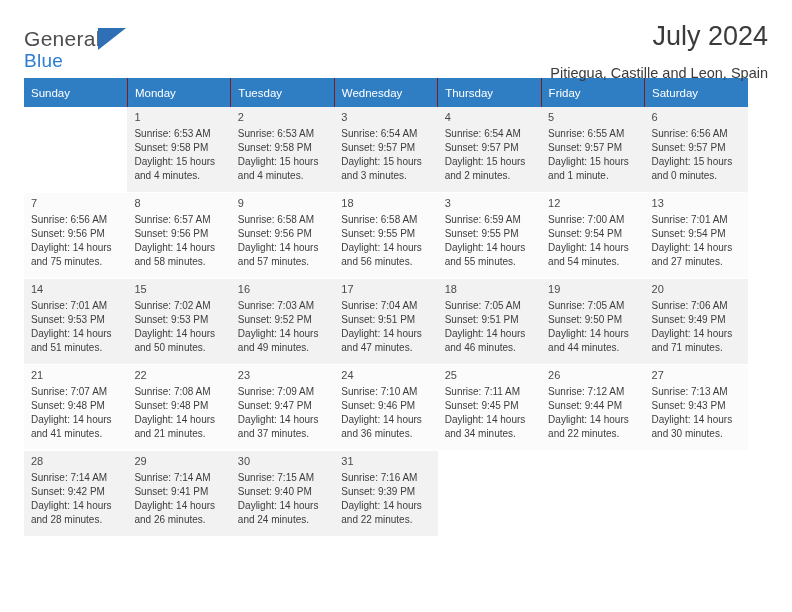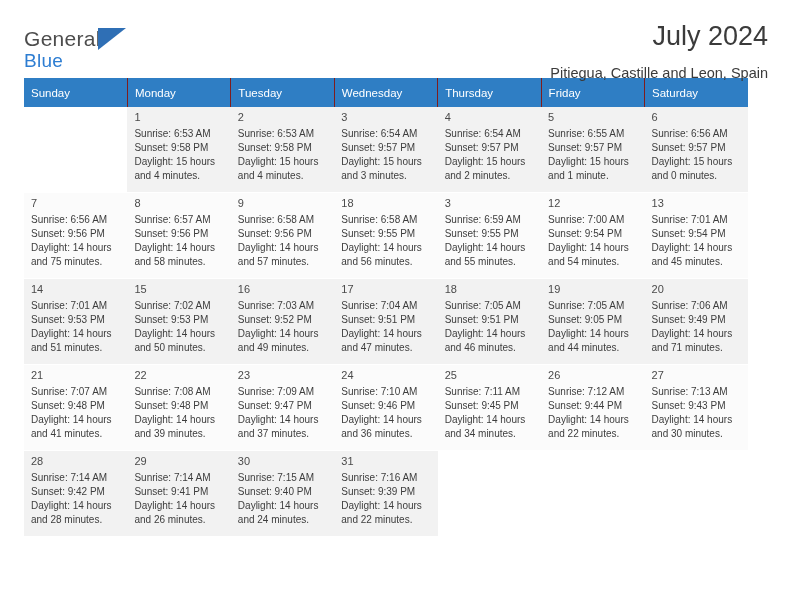--- a/index.html
+++ b/index.html
@@ -225,21 +225,21 @@
             <span class="line">Sunrise: 7:00 AM</span>
             <span class="line">Sunset: 9:54 PM</span>
             <span class="line">Daylight: 14 hours</span>
             <span class="line">and 54 minutes.</span>
           </td>
           <td>
             <span class="daynum">13</span>
             <span class="line">Sunrise: 7:01 AM</span>
             <span class="line">Sunset: 9:54 PM</span>
             <span class="line">Daylight: 14 hours</span>
-            <span class="line">and 45 minutes.</span>
+            <span class="line">and 27 minutes.</span>
           </td>
         </tr>
         <tr class="odd">
           <td>
             <span class="daynum">14</span>
             <span class="line">Sunrise: 7:01 AM</span>
             <span class="line">Sunset: 9:53 PM</span>
             <span class="line">Daylight: 14 hours</span>
             <span class="line">and 51 minutes.</span>
           </td>
@@ -267,21 +267,21 @@
           <td>
             <span class="daynum">18</span>
             <span class="line">Sunrise: 7:05 AM</span>
             <span class="line">Sunset: 9:51 PM</span>
             <span class="line">Daylight: 14 hours</span>
             <span class="line">and 46 minutes.</span>
           </td>
           <td>
             <span class="daynum">19</span>
             <span class="line">Sunrise: 7:05 AM</span>
-            <span class="line">Sunset: 9:05 PM</span>
+            <span class="line">Sunset: 9:50 PM</span>
             <span class="line">Daylight: 14 hours</span>
             <span class="line">and 44 minutes.</span>
           </td>
           <td>
             <span class="daynum">20</span>
             <span class="line">Sunrise: 7:06 AM</span>
             <span class="line">Sunset: 9:49 PM</span>
             <span class="line">Daylight: 14 hours</span>
             <span class="line">and 71 minutes.</span>
           </td>
@@ -292,21 +292,21 @@
             <span class="line">Sunrise: 7:07 AM</span>
             <span class="line">Sunset: 9:48 PM</span>
             <span class="line">Daylight: 14 hours</span>
             <span class="line">and 41 minutes.</span>
           </td>
           <td>
             <span class="daynum">22</span>
             <span class="line">Sunrise: 7:08 AM</span>
             <span class="line">Sunset: 9:48 PM</span>
             <span class="line">Daylight: 14 hours</span>
-            <span class="line">and 39 minutes.</span>
+            <span class="line">and 21 minutes.</span>
           </td>
           <td>
             <span class="daynum">23</span>
             <span class="line">Sunrise: 7:09 AM</span>
             <span class="line">Sunset: 9:47 PM</span>
             <span class="line">Daylight: 14 hours</span>
             <span class="line">and 37 minutes.</span>
           </td>
           <td>
             <span class="daynum">24</span>

